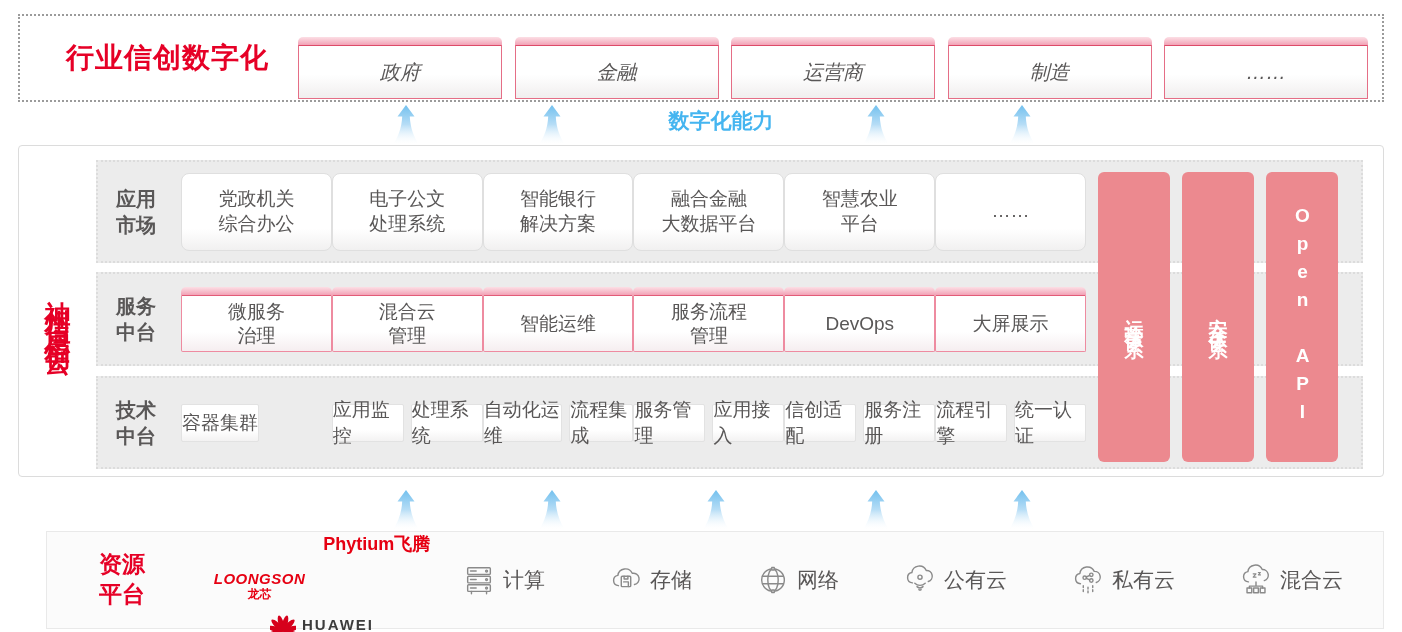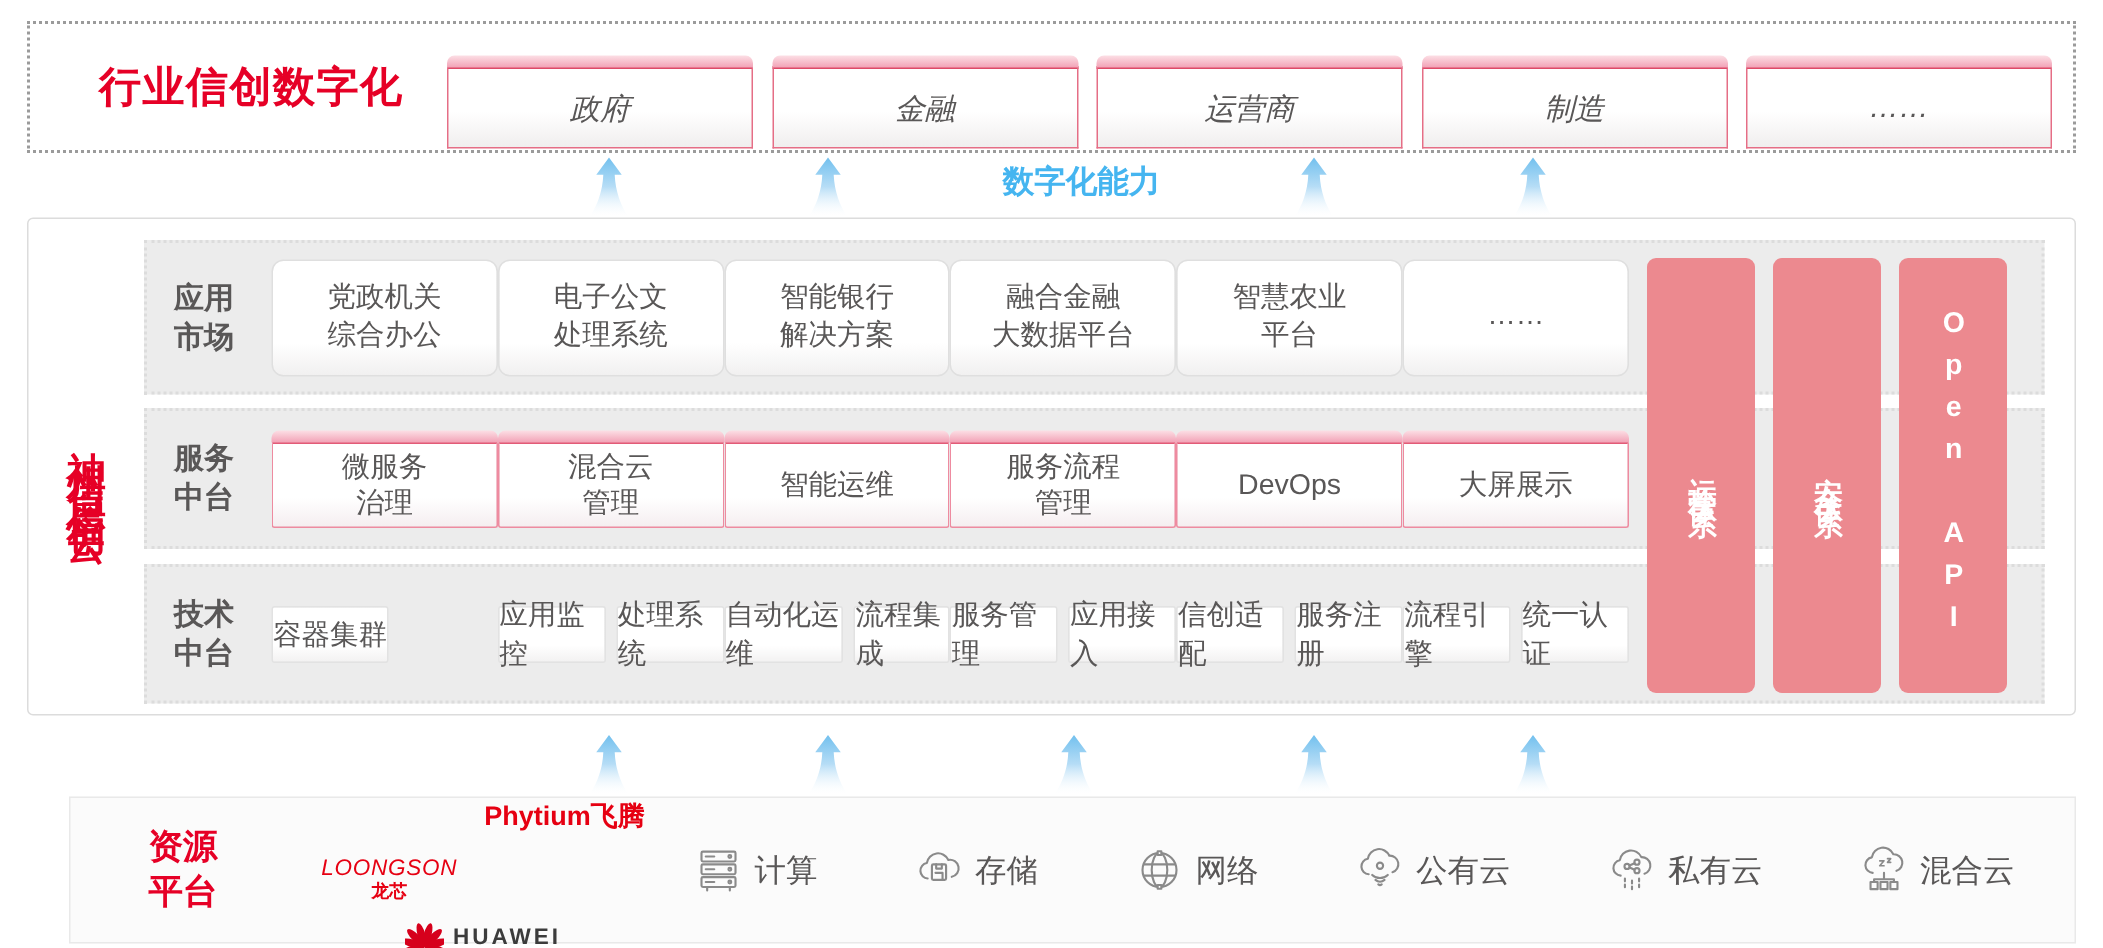--- a/index.html
+++ b/index.html
@@ -71,21 +71,21 @@
   
   .bottom-section { position:absolute; left:46px; top:531px; width:1338px; height:98px;
                     background:#fbfbfb; border:1px solid #e9e9e9; }
   .res-label { position:absolute; left:12px; top:50%; transform:translateY(-50%);
                font-size:23px; font-weight:bold; color:#e60026; white-space:pre-line;
                line-height:1.3;margin-left:40px; }
   .logos { position:absolute; left:160px; top:8px; width:230px; height:82px;
            display:flex; flex-direction:column; align-items:center; justify-content:center; gap:6px; }
   .logo-row { display:flex; align-items:flex-start; gap:18px; }
   .loongson { display:flex; flex-direction:column; align-items:center; color:#e60012; }
-  .loongson .en { font-size:15px; font-weight:400; font-style:italic; letter-spacing:0.5px;margin-top:40px; }
+  .loongson .en { font-size:15px; font-weight:700; font-style:italic; letter-spacing:0.5px;margin-top:40px; }
   .loongson .cn { font-size:12px; font-weight:bold; margin-top:-1px; }
   .phytium { font-size:18px; font-weight:bold; color:#e60012; margin-top:2px; }
   .huawei { display:flex; align-items:flex-end; gap:6px; }
   .huawei .hw-text { font-size:15px; font-weight:bold; color:#3c3c3c; letter-spacing:2px; }
   .resources { position:absolute; left:415px; right:40px; top:0; bottom:0;
                display:flex; align-items:center; justify-content:space-between; }
   .res-item { display:flex; align-items:center; gap:7px; }
   .res-item .lbl { font-size:21px; color:#595757; }
   .icon-svg { stroke:#8a8a8a; fill:none; stroke-width:1.5; stroke-linecap:round; stroke-linejoin:round; }
 </style>

